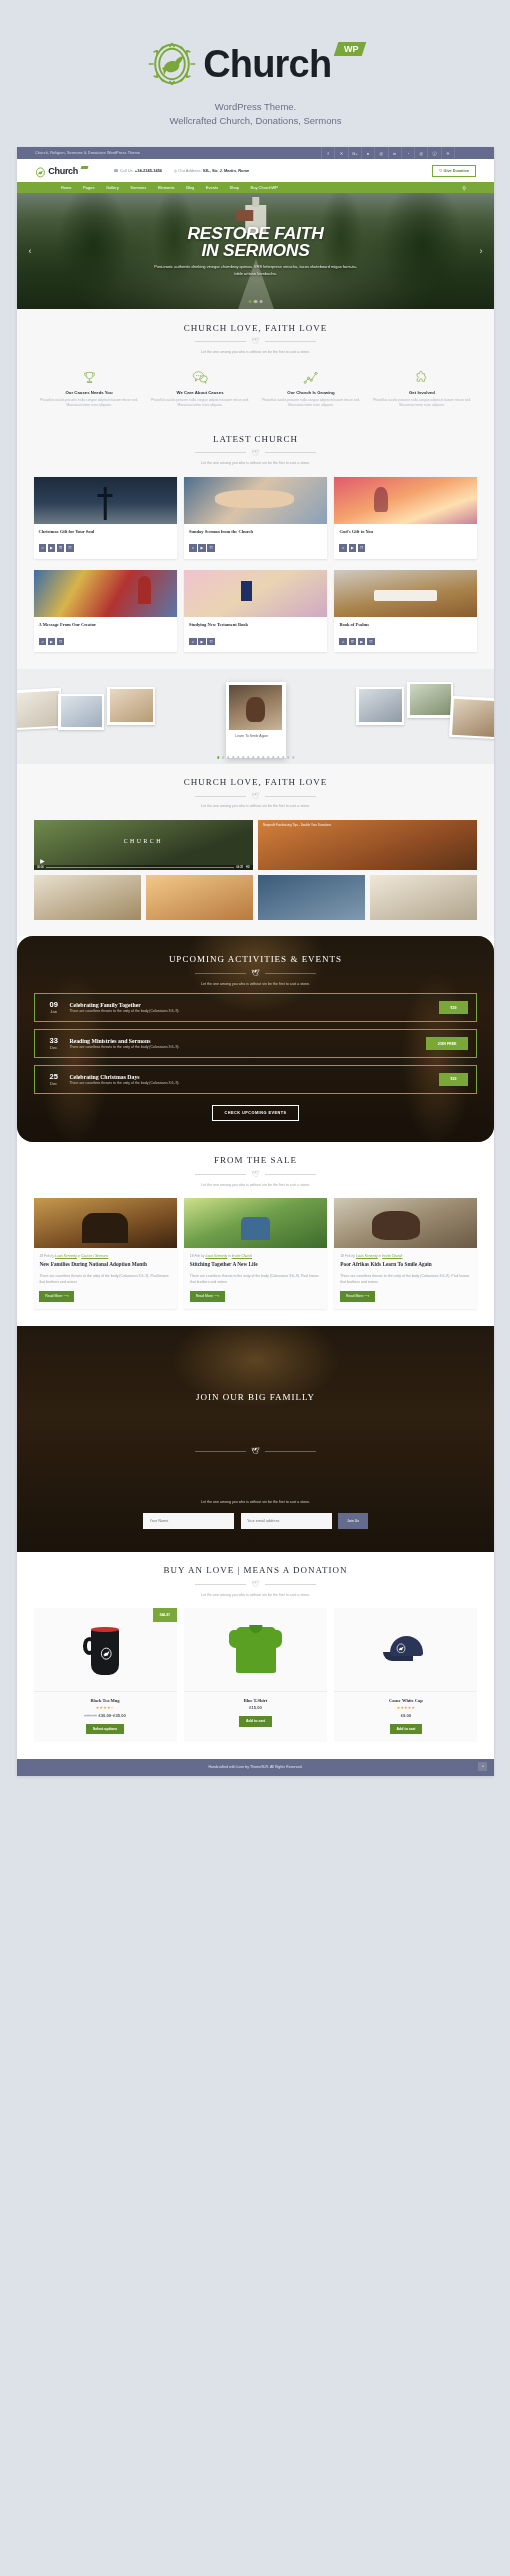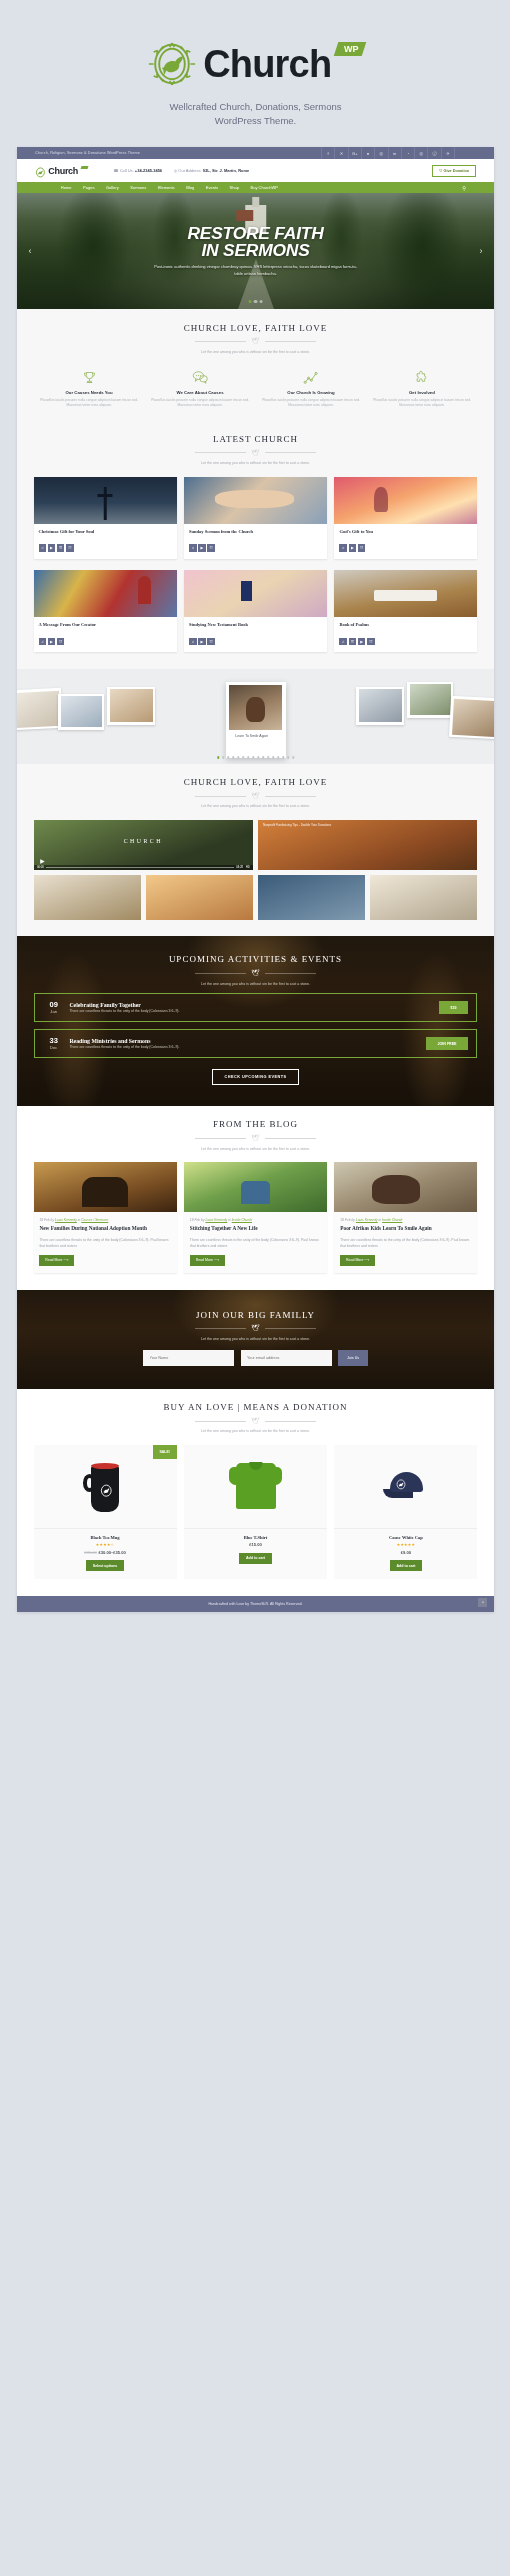--- a/index.html
+++ b/index.html
@@ -175,21 +175,21 @@
   .vbar { position:absolute; left:0; right:0; bottom:0; height:5px;
     background:rgba(0,0,0,.45); display:flex; align-items:center;
     padding:0 3.3px; gap:2.5px; }
   .vbar b { color:#fff; font-size:2.8px; font-weight:normal; }
   .vbar .track { flex:1; height:0.8px; background:rgba(255,255,255,.45); }
   .vtop { position:absolute; top:3.3px; left:5px; right:5px; color:#fff;
     font-size:3px; opacity:.9; }
 
   
   .events { position:relative; padding:18px 16.6px 21.5px;
-    background:linear-gradient(180deg,#3a2b18,#54391d 35%,#3b2a16 100%); overflow:hidden; }
+    background:linear-gradient(180deg,#3a2b18,#54391d 35%,#3b2a16 100%); overflow:hidden;border-radius:16px; }
   .events::before { content:''; position:absolute; inset:0;
     background:
       radial-gradient(ellipse 99px 75px at 50% 12%, rgba(190,140,70,.35), transparent 70%),
       radial-gradient(ellipse 50px 124px at 12% 60%, rgba(160,115,55,.3), transparent 70%),
       radial-gradient(ellipse 50px 124px at 88% 60%, rgba(160,115,55,.3), transparent 70%),
       linear-gradient(180deg, rgba(0,0,0,.45), rgba(0,0,0,.6)); }
   .events > * { position:relative; z-index:2; }
   .events .sec-title { color:#fff; }
   .events .sec-sub { color:#cfcabd; }
   .events .sep i { background:rgba(255,255,255,.3); }
@@ -230,21 +230,21 @@
   .im-kids::after{content:'';position:absolute;left:26%;top:26%;width:34%;height:58%;
     background:#4a3324;border-radius:40% 40% 28% 28%;}
 
   
   .news { position:relative; padding:20px 16.6px 23px; overflow:hidden;
     background:linear-gradient(180deg,#3d2c18,#5a3d1f 40%,#3a2a16); }
   .news::before{content:'';position:absolute;inset:0;
     background:
       radial-gradient(ellipse 116px 66px at 50% 15%, rgba(195,145,70,.35), transparent 72%),
       linear-gradient(180deg,rgba(0,0,0,.45),rgba(0,0,0,.55));}
-  .news > * { position:relative; z-index:2; }
+  .news > * { position:relative; z-index:2;margin-top:46px; }
   .news .sec-title { color:#fff; }
   .news .sec-sub { color:#d2cec3; }
   .news .sep i { background:rgba(255,255,255,.3); }
   .news .sep .dove { color:#fff; }
   .nform { display:flex; justify-content:center; margin-top:9px; }
   .nform input { border:0; background:#f6f6f6; font-size:3.8px; color:#9aa0a8;
     padding:5.8px 6.6px; width:91px; font-family:"Liberation Sans",sans-serif; }
   .nform input + input { margin-left:6.6px; }
   .nform button { background:#656b8c; border:0; color:#fff; font-size:3.6px;
     padding:5.8px 9px; margin-left:6.6px; font-family:"Liberation Sans",sans-serif; }
@@ -314,22 +314,22 @@
         <path d="M20 34 c2 -6 9 -9 14 -7 c3 -5 8 -7 10 -6 c-1 4 -3 7 -5 9
                  c1 4 -2 9 -8 10 c-3 1 -6 0 -8 -2 l-3 6 l-1 -7 c-2 -1 -2 -2 1 -3z" fill="#7aa838"></path>
       </svg>
     </span>
     <span class="promo-name">Church</span>
     <span class="wp-badge">
         <span>WP</span>
       </span>
   </div>
   <div class="promo-tagline">
+    <div>WordPress Theme.</div>
     <div>Wellcrafted Church, Donations, Sermons</div>
-    <div>WordPress Theme.</div>
   </div>
 </div>
 
 <div class="site">
 
   <div class="topbar">
     <span class="topbar-text">Church, Religion, Sermons &amp; Donations WordPress Theme</span>
     <span class="social">
       <i>f</i>
       <i>✕</i>
@@ -656,25 +656,36 @@
       <div class="ev-date">
         <div class="ev-day">33</div>
         <div class="ev-mon">Dec</div>
       </div>
       <div class="ev-txt">
         <div class="ev-t">Reading Ministries and Sermons</div>
         <div class="ev-d">There are countless threats to the unity of the body (Colossians 3:6–9).</div>
       </div>
       <div class="ev-btn">JOIN FREE</div>
     </div>
+    <div class="ev">
+      <div class="ev-date">
+        <div class="ev-day">25</div>
+        <div class="ev-mon">Dec</div>
+      </div>
+      <div class="ev-txt">
+        <div class="ev-t">Celebrating Christmas Days</div>
+        <div class="ev-d">There are countless threats to the unity of the body (Colossians 3:6–9).</div>
+      </div>
+      <div class="ev-btn">$29</div>
+    </div>
     <div class="ev-all">CHECK UPCOMING EVENTS</div>
   </div>
 
   <div class="sec white">
-    <div class="sec-title">FROM THE BLOG</div>
+    <div class="sec-title">FROM THE SALE</div>
     <div class="sep">
       <i></i>
         <span class="dove">🕊</span>
         <i></i>
     </div>
     <div class="sec-sub">Let the one among you who is without sin be the first to cast a stone.</div>
 
     <div class="cards">
       <div class="bcard">
         <div class="bimg im-int"></div>

